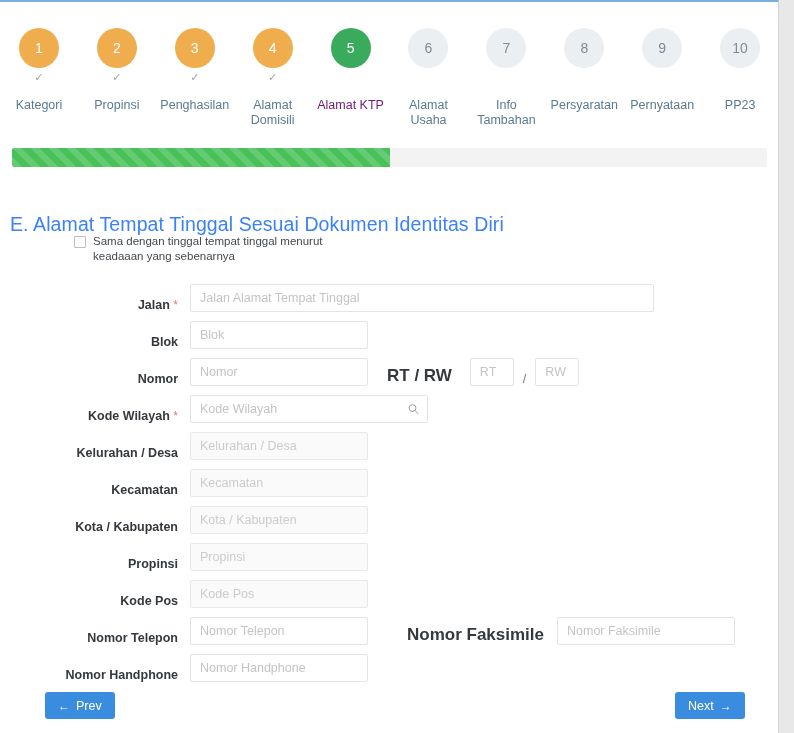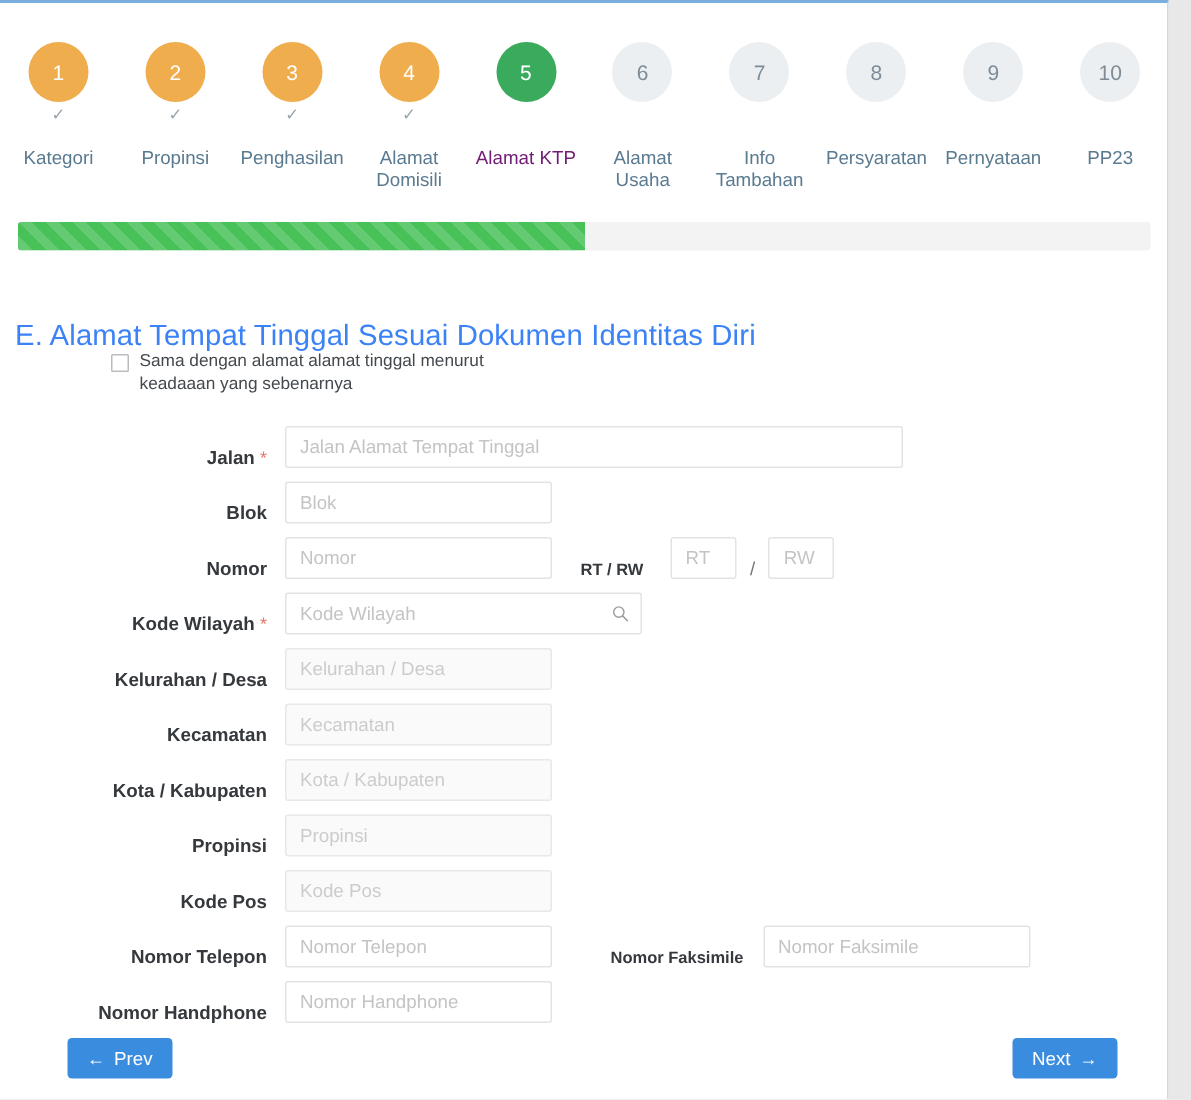--- a/index.html
+++ b/index.html
@@ -159,36 +159,36 @@
     background: #fff;
     border-radius: 2px;
     display: flex;
     align-items: center;
     padding: 0 9px;
     font-size: 12.5px;
     color: #c4c4c4;
     flex: 0 0 auto;
   }
   .finput.disabled { background: #fafafa; border-color: #e8e8e8; color: #cccccc; }
-  .w-jalan { width: 412px; }
+  .w-jalan { width: 464px; }
   .w-std { width: 178px; }
   .w-kode { width: 238px; position: relative; padding-right: 26px; }
   .w-rt { width: 44px; }
   .w-fax { width: 178px; }
 
   .search-ico {
     position: absolute;
     right: 8px; top: 50%;
     transform: translateY(-50%);
     width: 11px; height: 11px;
     color: #9b9b9b;
     display: block;
   }
   .inline-lab {
-    font-size: 11px;
+    font-size: 17px;
     color: #35393d;
     font-weight: bold;
     flex: 0 0 auto;
   }
   .slash {
     font-size: 12.5px;
     color: #70767c;
     padding: 0 9px;
     flex: 0 0 auto;
   }
@@ -276,21 +276,21 @@
       </div>
 
   <div id="progress-track" style="background: rgb(243, 243, 243);">
     <div id="progress-fill" style="width: 50%;"></div>
   </div>
 
   <h2 id="section-heading">E. Alamat Tempat Tinggal Sesuai Dokumen Identitas Diri</h2>
 
   <div id="same-address-row">
     <div id="same-address-box"></div>
-    <div id="same-address-label">Sama dengan alamat alamat tinggal menurut keadaaan yang sebenarnya</div>
+    <div id="same-address-label">Sama dengan tinggal tempat tinggal menurut keadaaan yang sebenarnya</div>
   </div>
 
   <div id="form">
 
     <div class="frow">
       <div class="flabel"><span>Jalan</span> <span class="req">*</span></div>
       <div class="finput w-jalan">Jalan Alamat Tempat Tinggal</div>
     </div>
 
     <div class="frow">

